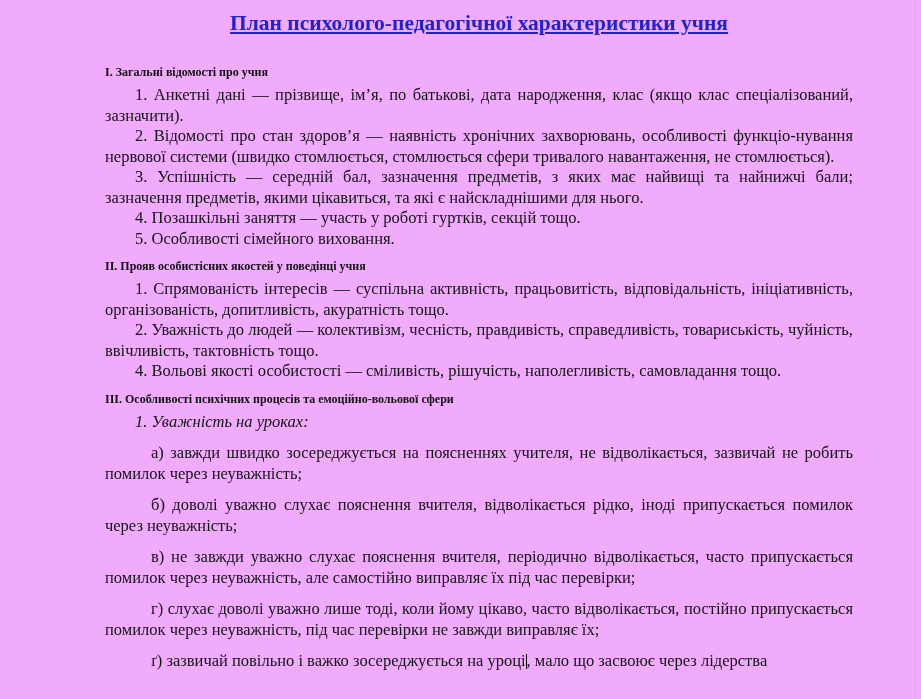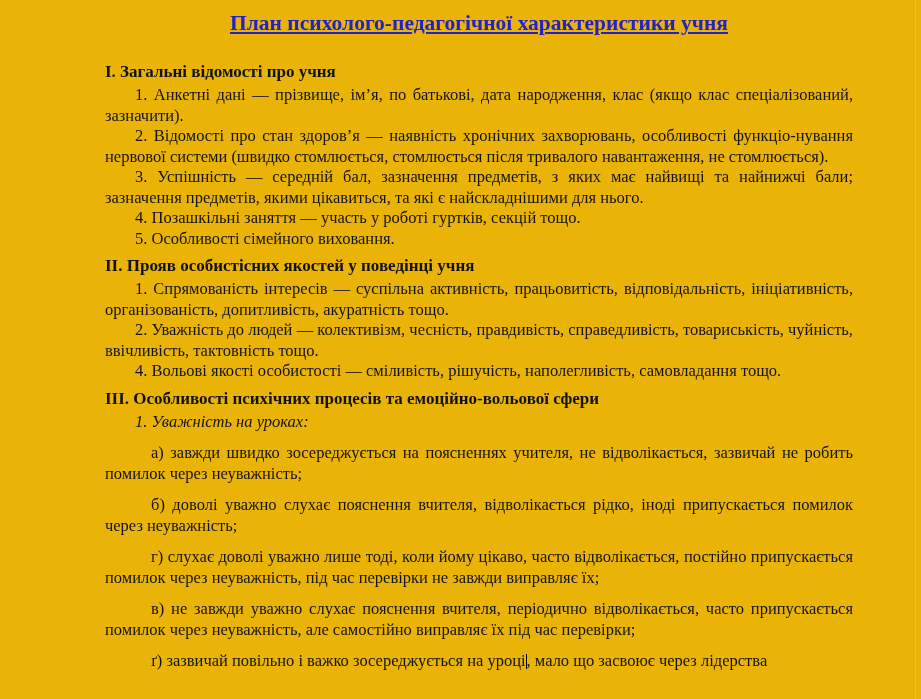--- a/index.html
+++ b/index.html
@@ -4,21 +4,21 @@
 <style>
   html, body {
     margin: 0;
     padding: 0;
     background: #ffffff;
   }
   .page {
     position: relative;
     width: 921px;
     height: 699px;
-    background: #eab308;
+    background: #f0abfc;
     overflow: hidden;
     font-family: "Liberation Serif", "DejaVu Serif", serif;
     font-size: 16.5px;
     line-height: 20.5px;
     color: #141414;
   }
   .content {
     position: absolute;
     left: 105px;
     top: 4px;
@@ -26,21 +26,21 @@
   }
   .doc-title {
     font-size: 21.5px;
     font-weight: bold;
     text-decoration: underline;
     text-align: center;
     margin: 6px 0 26px 0;
     line-height: 26px;
   }
   .sec-heading {
-    font-size: 17px;
+    font-size: 12px;
     font-weight: bold;
     margin: 7px 0 3px 0;
     line-height: 20px;
     color: #121212;
   }
   .sec-heading.first { margin-top: 0; }
   p.item {
     margin: 0;
     text-align: justify;
     text-indent: 30px;
@@ -76,21 +76,21 @@
     <section>
       <h2 class="sec-heading first">I. Загальні відомості про учня</h2>
       <p class="item">
         <span>1.</span>
         <span class="lbl">Анкетні дані</span>
         <span>— прізвище, ім’я, по батькові, дата народження, клас (якщо клас спеціалізований, зазначити).</span>
       </p>
       <p class="item">
         <span>2.</span>
         <span class="lbl">Відомості про стан здоров’я</span>
-        <span>— наявність хронічних захворювань, особливості функціо-нування нервової системи (швидко стомлюється, стомлюється після тривалого навантаження, не стомлюється).</span>
+        <span>— наявність хронічних захворювань, особливості функціо-нування нервової системи (швидко стомлюється, стомлюється сфери тривалого навантаження, не стомлюється).</span>
       </p>
       <p class="item">
         <span>3.</span>
         <span class="lbl">Успішність</span>
         <span>— середній бал, зазначення предметів, з яких має найвищі та найнижчі бали; зазначення предметів, якими цікавиться, та які є найскладнішими для нього.</span>
       </p>
       <p class="item">
         <span>4.</span>
         <span class="lbl">Позашкільні заняття</span>
         <span>— участь у роботі гуртків, секцій тощо.</span>
@@ -129,26 +129,26 @@
       </p>
       <p class="item sub">
         <span>а)</span>
         <span>завжди швидко зосереджується на поясненнях учителя, не відволікається, зазвичай не робить помилок через неуважність;</span>
       </p>
       <p class="item sub">
         <span>б)</span>
         <span>доволі уважно слухає пояснення вчителя, відволікається рідко, іноді припускається помилок через неуважність;</span>
       </p>
       <p class="item sub">
+        <span>в)</span>
+        <span>не завжди уважно слухає пояснення вчителя, періодично відволікається, часто припускається помилок через неуважність, але самостійно виправляє їх під час перевірки;</span>
+      </p>
+      <p class="item sub">
         <span>г)</span>
         <span>слухає доволі уважно лише тоді, коли йому цікаво, часто відволікається, постійно припускається помилок через неуважність, під час перевірки не завжди виправляє їх;</span>
-      </p>
-      <p class="item sub">
-        <span>в)</span>
-        <span>не завжди уважно слухає пояснення вчителя, періодично відволікається, часто припускається помилок через неуважність, але самостійно виправляє їх під час перевірки;</span>
       </p>
       <p class="item sub">
         <span>ґ)</span>
         <span>зазвичай повільно і важко зосереджується на уроці</span><span class="caret"></span><span>, мало що засвоює через лідерства</span>
       </p>
     </section>
 
   </div>
 
   <div class="page-edge"></div>

